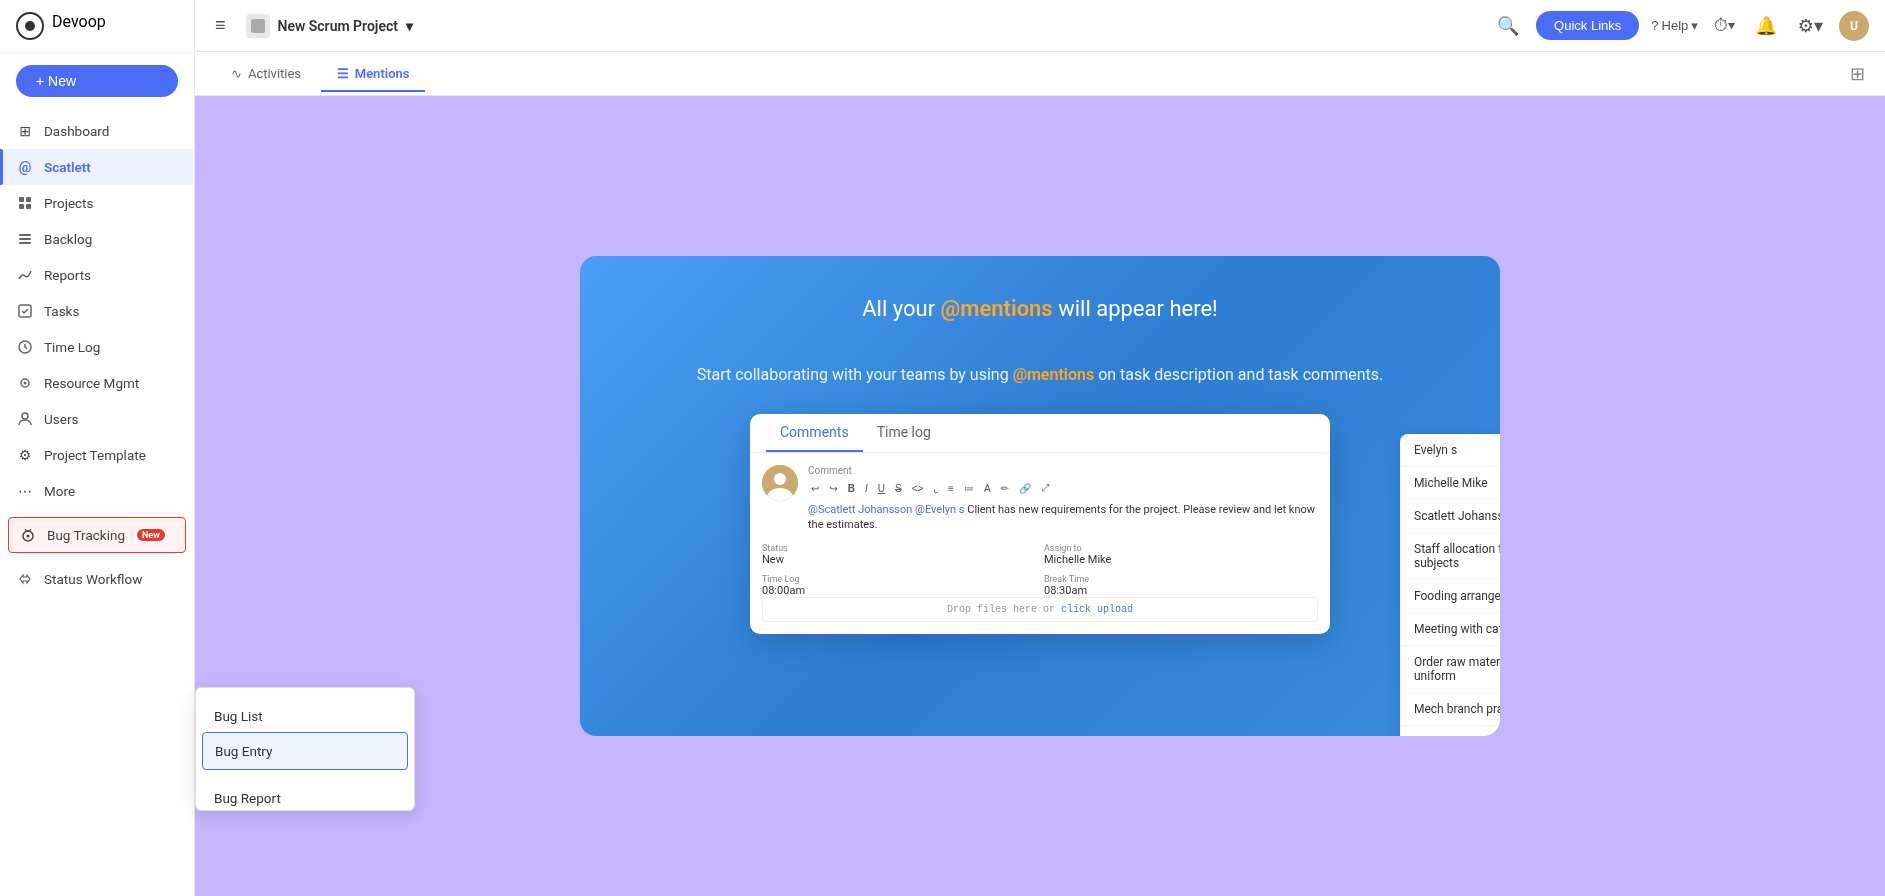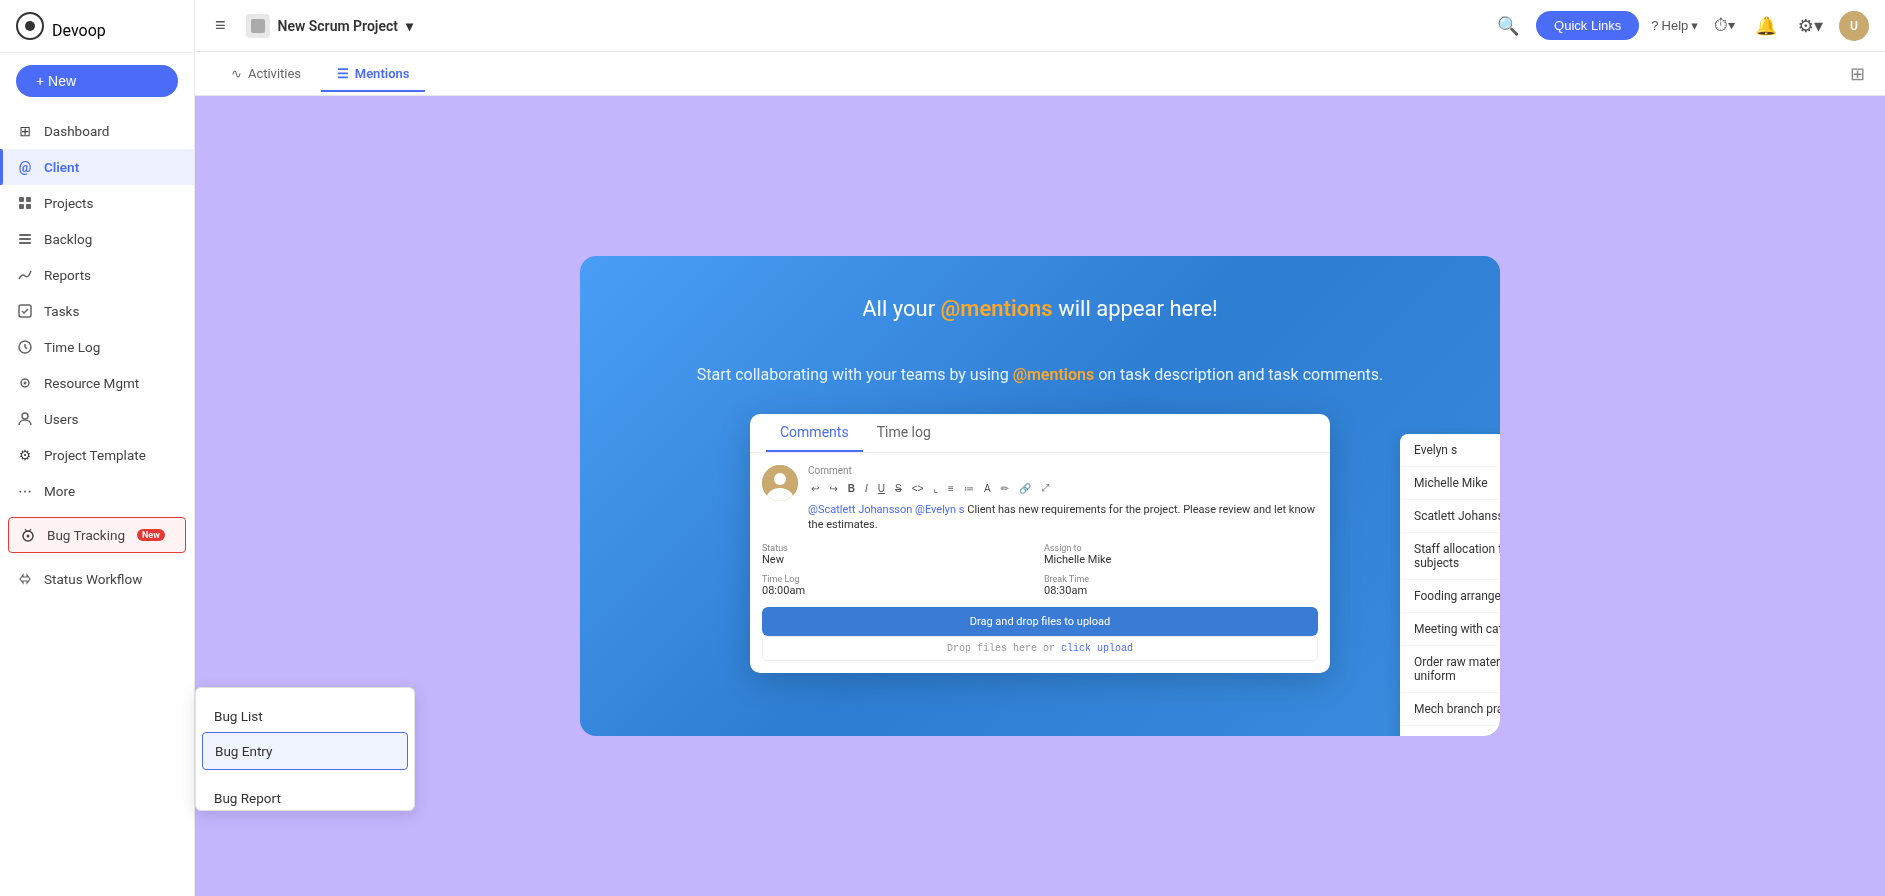--- a/index.html
+++ b/index.html
@@ -12,21 +12,21 @@
       border-right: 1px solid #e8e8e8;
       display: flex;
       flex-direction: column;
       height: 100%;
       position: relative;
       z-index: 100;
       flex-shrink: 0;
     }
     .sidebar-logo {
       display: flex;
-      align-items: flex-end;
+      align-items: flex-start;
       padding: 12px 16px;
       border-bottom: 1px solid #f0f0f0;
       gap: 8px;
     }
     .logo-icon {
       width: 28px;
       height: 28px;
     }
     .sidebar-new-btn {
       margin: 12px 16px;
@@ -459,21 +459,21 @@
 
   <nav class="sidebar-nav">
 
     <div class="nav-item">
       <span class="nav-icon">⊞</span>
       <span>Dashboard</span>
     </div>
 
     <div class="nav-item active">
       <span class="nav-icon">@</span>
-      <span>Client</span>
+      <span>Scatlett</span>
     </div>
 
     <div class="nav-item">
       <span class="nav-icon">
         <svg width="16" height="16" viewBox="0 0 16 16" fill="none">
             <rect x="2" y="2" width="5" height="5" rx="1" fill="#666"></rect>
             <rect x="9" y="2" width="5" height="5" rx="1" fill="#666"></rect>
             <rect x="2" y="9" width="5" height="5" rx="1" fill="#666"></rect>
             <rect x="9" y="9" width="5" height="5" rx="1" fill="#666"></rect>
           </svg>
@@ -686,23 +686,20 @@
               </div>
               <div>
                 <div class="field-label">Time Log</div>
                 <div class="field-value">08:00am</div>
               </div>
               <div>
                 <div class="field-label">Break Time</div>
                 <div class="field-value">08:30am</div>
               </div>
             </div>
-            <div class="upload-section">
-              <span>Drag and drop files to upload</span>
-            </div>
             <div class="drop-section">
               <span>Drop files here or </span>
               <span class="drop-link">click upload</span>
             </div>
           </div>
         </div>
 
         <div class="suggestions-panel">
           <div class="suggestion-item">Evelyn s</div>
           <div class="suggestion-item">Michelle Mike</div>

